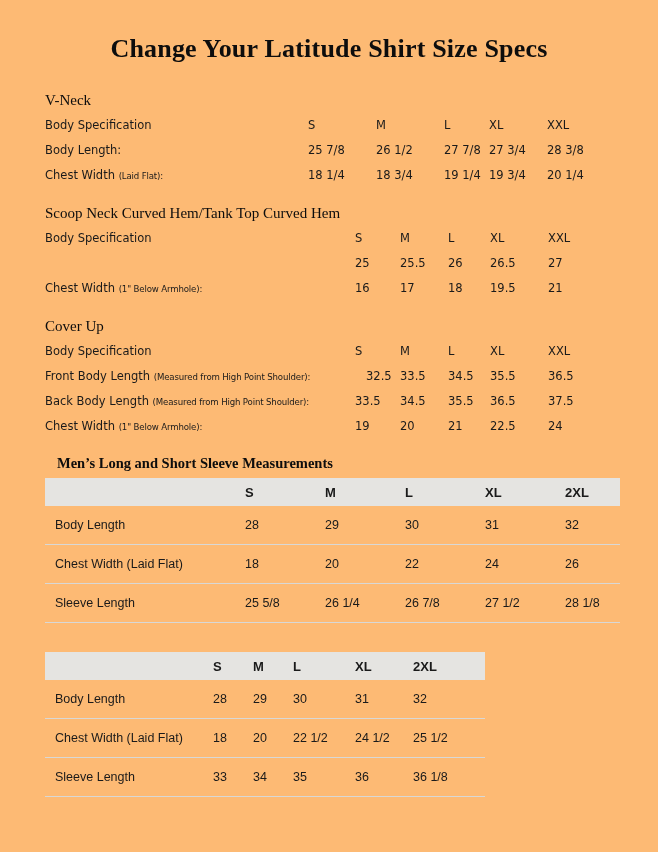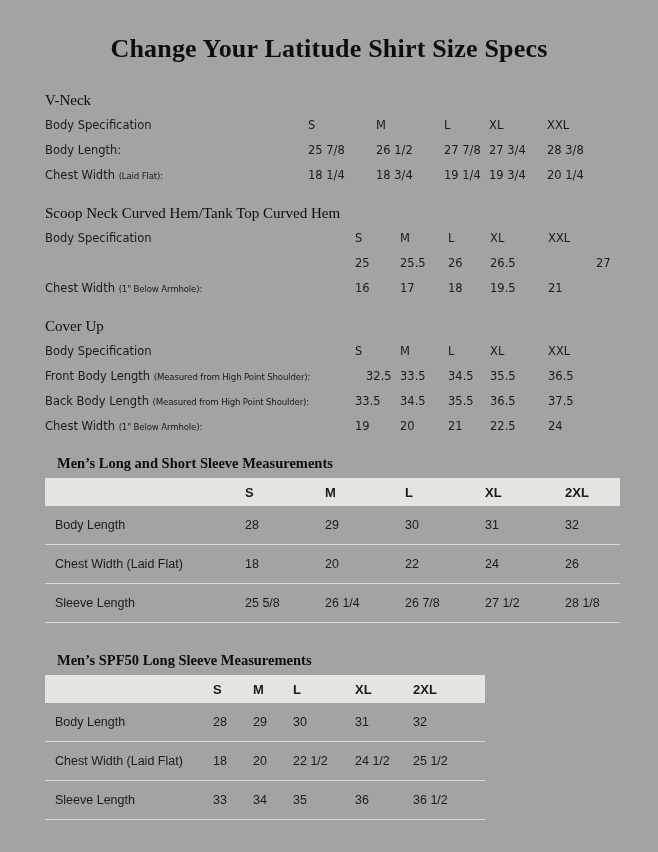--- a/index.html
+++ b/index.html
@@ -13,21 +13,21 @@
     position: relative;
     overflow: hidden;
     font-family: "Liberation Sans", sans-serif;
     color: #1a1a1a;
     -webkit-font-smoothing: antialiased;
   }
 
   .page {
     position: absolute;
     inset: 0;
-    background: #a3a3a3;
+    background: #fdba74;
   }
 
   
   .doc-title {
     position: absolute;
     top: 34px;
     left: 0;
     width: 658px;
     text-align: center;
     font-family: "Liberation Serif", "DejaVu Serif", serif;
@@ -175,21 +175,21 @@
       <span class="spec-val" style="left:403px;">L</span>
       <span class="spec-val" style="left:445px;">XL</span>
       <span class="spec-val" style="left:503px;">XXL</span>
     </div>
 
     <div class="spec-row">
       <span class="spec-val" style="left:310px;">25</span>
       <span class="spec-val" style="left:355px;">25.5</span>
       <span class="spec-val" style="left:403px;">26</span>
       <span class="spec-val" style="left:445px;">26.5</span>
-      <span class="spec-val" style="left:503px;margin-left:48px;">27</span>
+      <span class="spec-val" style="left:503px;">27</span>
     </div>
 
     <div class="spec-row">
       <span class="spec-label"><span>Chest Width </span><span class="note">(1" Below Armhole):</span></span>
       <span class="spec-val" style="left:310px;">16</span>
       <span class="spec-val" style="left:355px;">17</span>
       <span class="spec-val" style="left:403px;">18</span>
       <span class="spec-val" style="left:445px;">19.5</span>
       <span class="spec-val" style="left:503px;">21</span>
     </div>
@@ -279,21 +279,20 @@
           <td>26 1/4</td>
           <td>26 7/8</td>
           <td>27 1/2</td>
           <td>28 1/8</td>
         </tr>
       </tbody>
     </table>
   </div>
 
   <div class="table-block" style="top:652px;">
-    <div class="table-title">Men’s SPF50 Long Sleeve Measurements</div>
     <table class="size-table">
       <colgroup>
         <col style="width:168px">
         <col style="width:40px">
         <col style="width:40px">
         <col style="width:62px">
         <col style="width:58px">
         <col style="width:72px">
       </colgroup>
       <thead>
@@ -322,19 +321,19 @@
           <td>22 1/2</td>
           <td>24 1/2</td>
           <td>25 1/2</td>
         </tr>
         <tr>
           <td class="cell-pad-left">Sleeve Length</td>
           <td>33</td>
           <td>34</td>
           <td>35</td>
           <td>36</td>
-          <td>36 1/2</td>
+          <td>36 1/8</td>
         </tr>
       </tbody>
     </table>
   </div>
 
 </div>
 
 </body></html>

